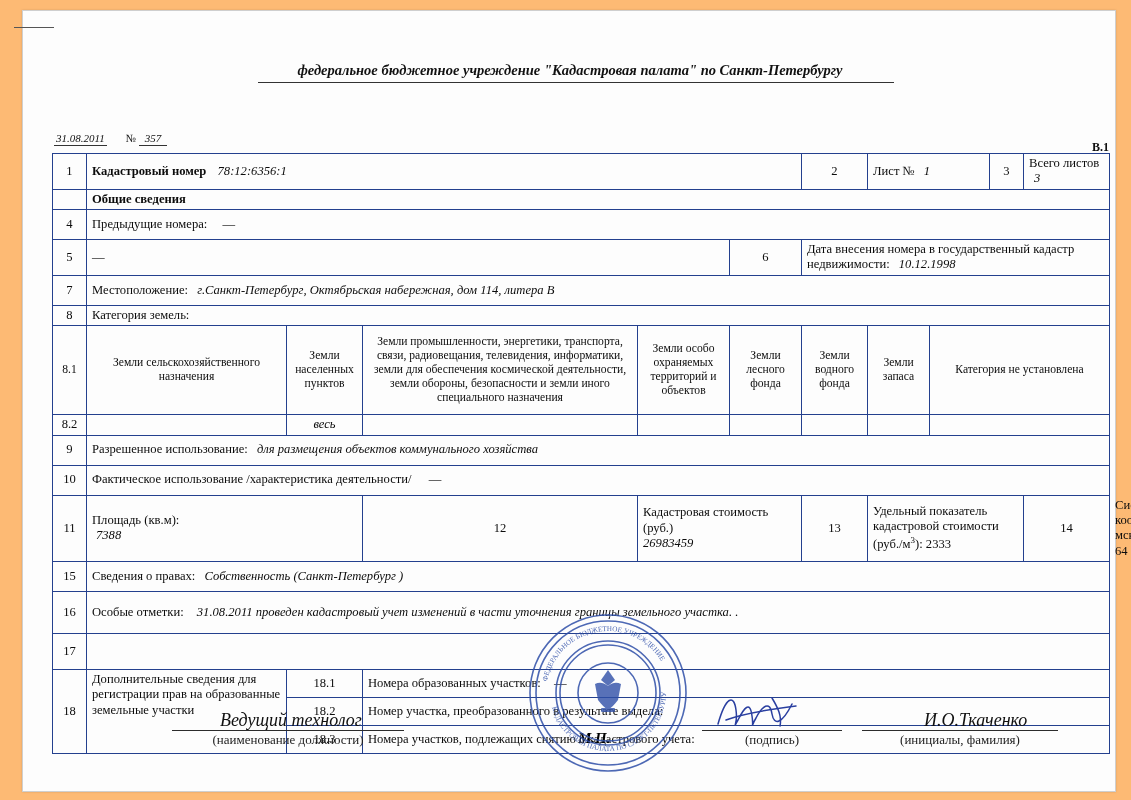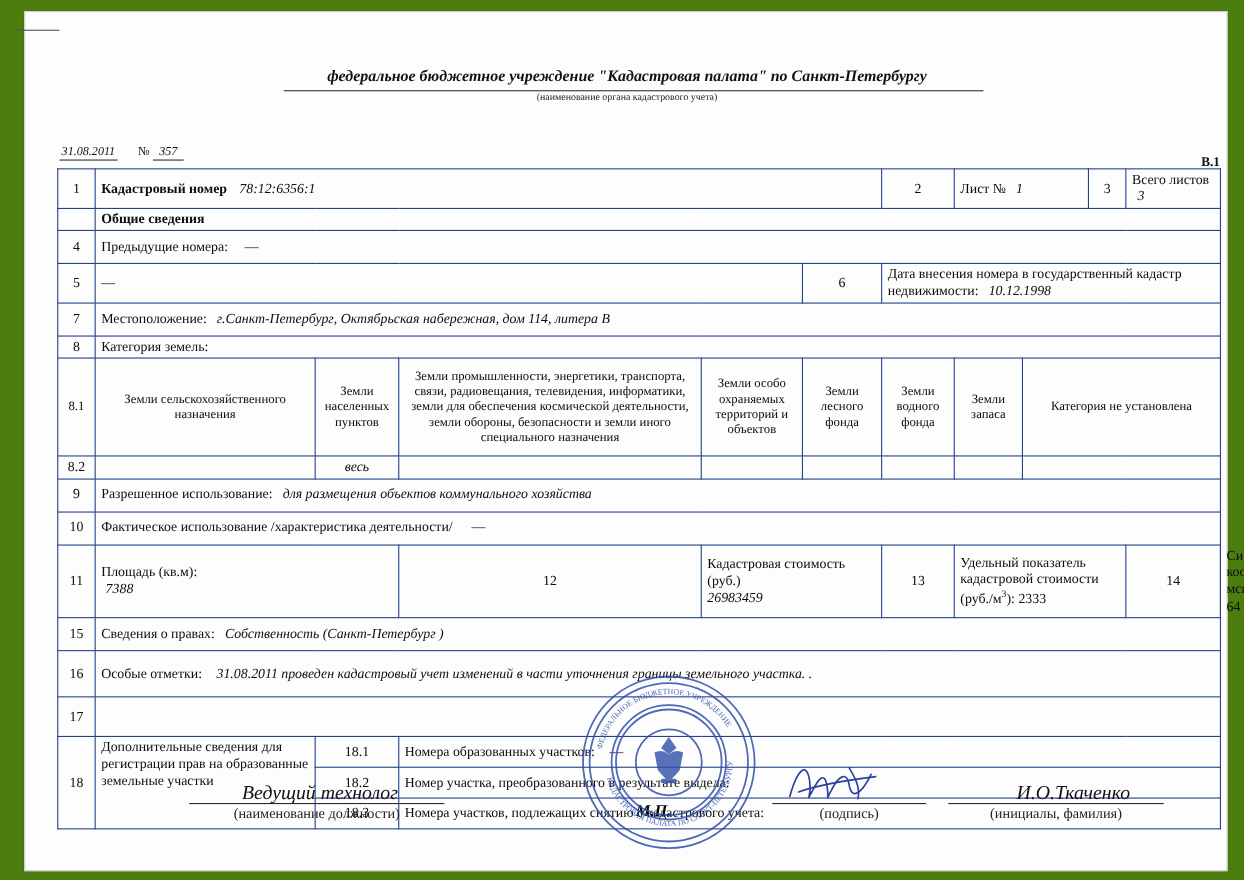--- a/index.html
+++ b/index.html
@@ -7,21 +7,21 @@
     padding: 0;
     background: #b9b9b9;
   }
   body {
     font-family: "Liberation Serif", serif;
   }
   .page {
     position: relative;
     width: 1131px;
     height: 800px;
-    background: #4d7c0f;
+    background: #fdba74;
     overflow: hidden;
   }
   .sheet {
     position: absolute;
     left: 22px;
     top: 10px;
     width: 1092px;
     height: 780px;
     background: #fdfdfd;
     border: 1px solid #cfcfcf;
@@ -192,21 +192,20 @@
 </head>
 <body>
 
 <div class="page">
   <div class="sheet"></div>
 
   <div class="corner-mark"></div>
 
   <div class="org-line">федеральное бюджетное учреждение "Кадастровая палата" по Санкт-Петербургу</div>
   <div class="org-underline"></div>
-  <div class="org-sub">(наименование органа кадастрового учета)</div>
 
 
   <div class="date-row">
     <span class="dt">31.08.2011</span>
     <span class="num-label">№</span>
     <span class="num-val">357</span>
   </div>
 
   <div class="form-code">В.1</div>
 

